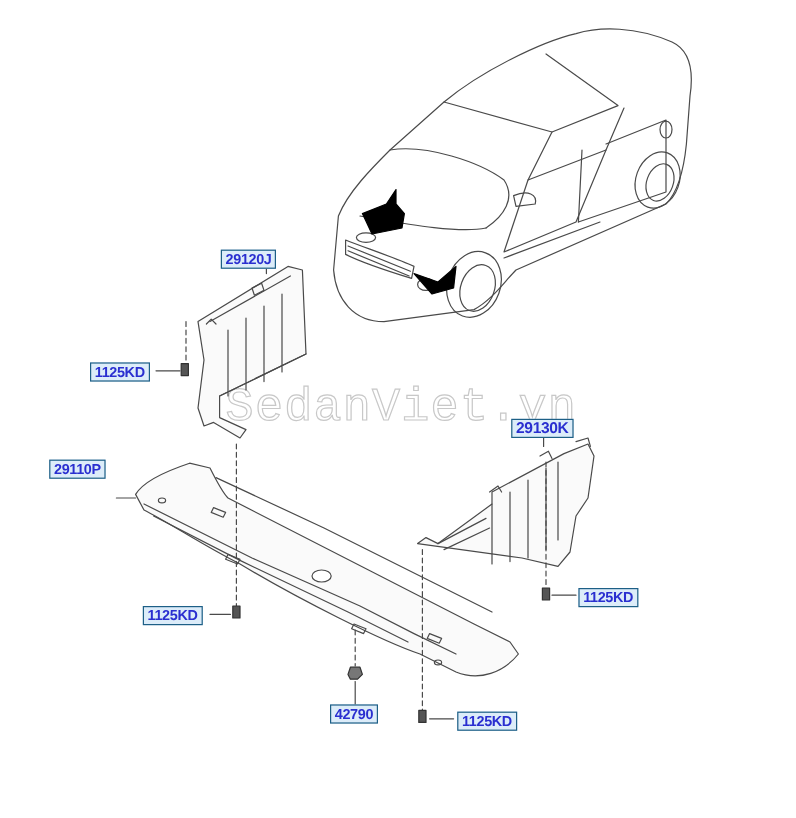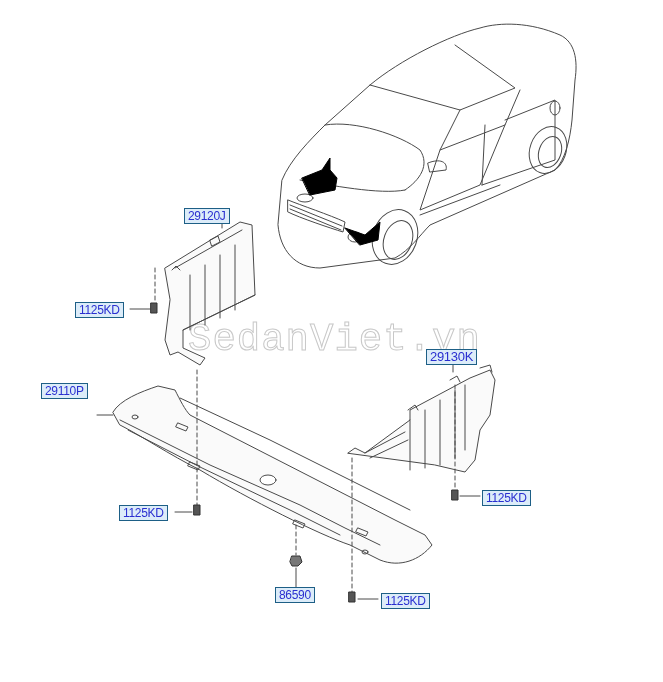--- a/index.html
+++ b/index.html
@@ -1,21 +1,21 @@
 <!DOCTYPE html>
 <html><head>
 <meta charset="utf-8">
 <style>
   html, body { margin:0; padding:0; background:#ffffff; }
   body { width:663px; height:682px; position:relative; overflow:hidden; font-family:"Liberation Sans", sans-serif; }
   #canvas { position:absolute; left:0; top:0; width:663px; height:682px; }
   .label {
     position:absolute; height:14px; line-height:14px; padding:0 3px;
     border:1.5px solid #1d5f86; background:#dcecf9; color:#2a2fd0;
-    font-size:12px; font-weight:normal; letter-spacing:-0.3px; white-space:nowrap; box-sizing:content-box;
+    font-size:12px; font-weight:bold; letter-spacing:-0.3px; white-space:nowrap; box-sizing:content-box;
   }
   .watermark {
     position:absolute; left:188px; top:318px; font-size:39px; color:transparent;
     -webkit-text-stroke:1px #c8c8c8; letter-spacing:1px; font-family:Liberation Mono, monospace;
   }
 </style>
 </head>
 <body>
 
 <div id="canvas">
@@ -112,15 +112,15 @@
       </g>
     <path d="M358 599 L378 599"></path>
   </svg>
 
   <div class="label" style="left:184px;top:208px">29120J</div>
   <div class="label" style="left:75px;top:302px">1125KD</div>
   <div class="label" style="left:41px;top:383px">29110P</div>
   <div class="label" style="left:426px;top:349px;font-size:13px">29130K</div>
   <div class="label" style="left:482px;top:490px">1125KD</div>
   <div class="label" style="left:119px;top:505px">1125KD</div>
-  <div class="label" style="left:275px;top:587px">86590</div>
+  <div class="label" style="left:275px;top:587px">42790</div>
   <div class="label" style="left:381px;top:593px">1125KD</div>
 </div>
 
 </body></html>

